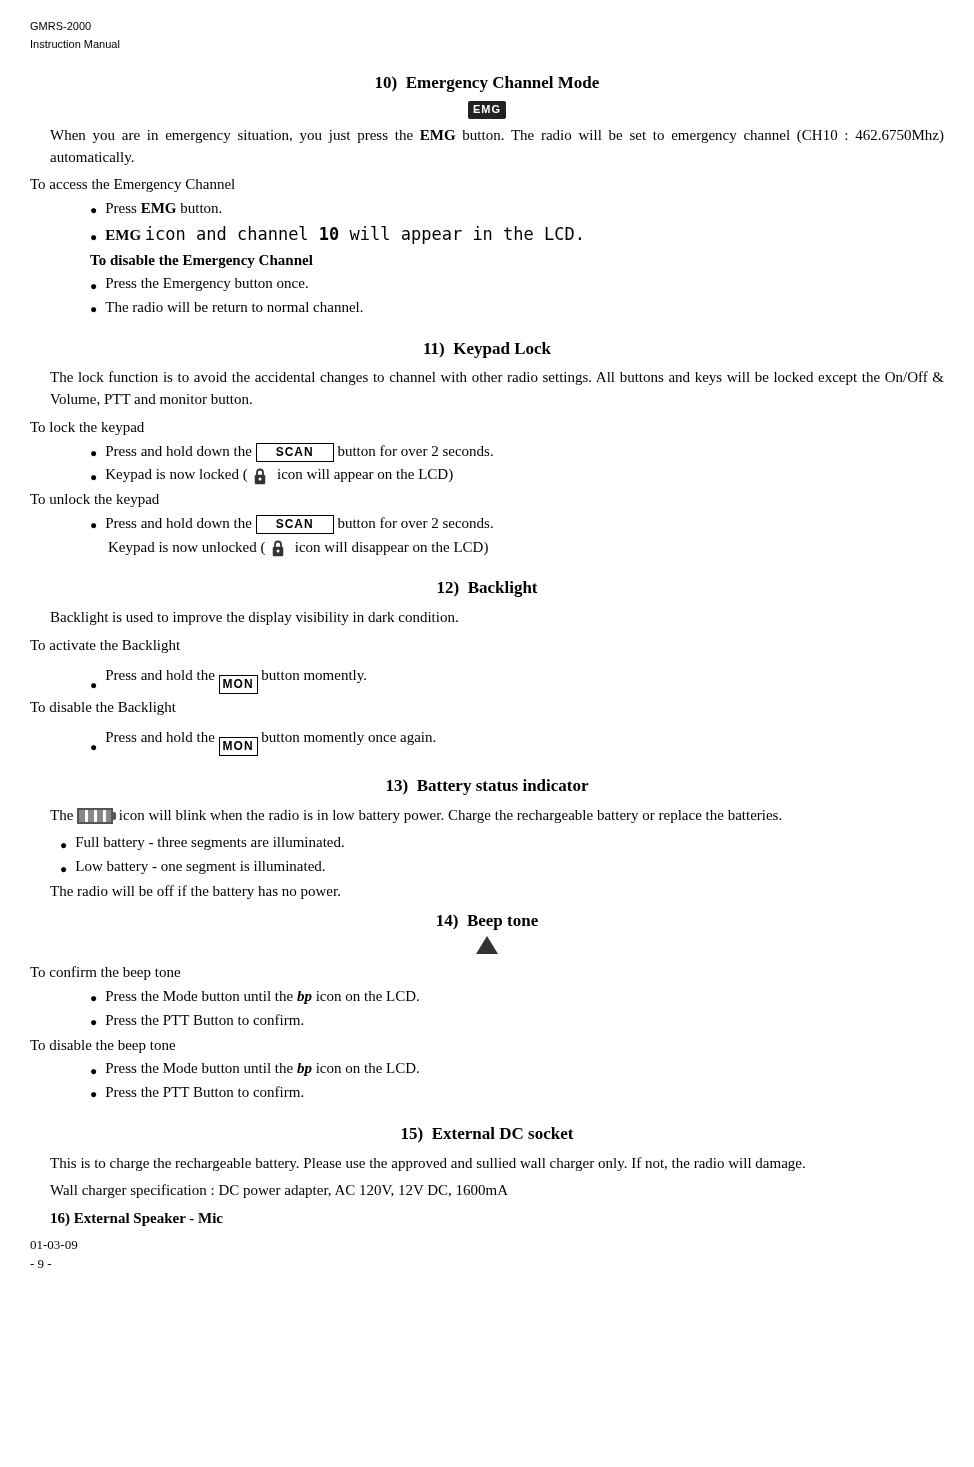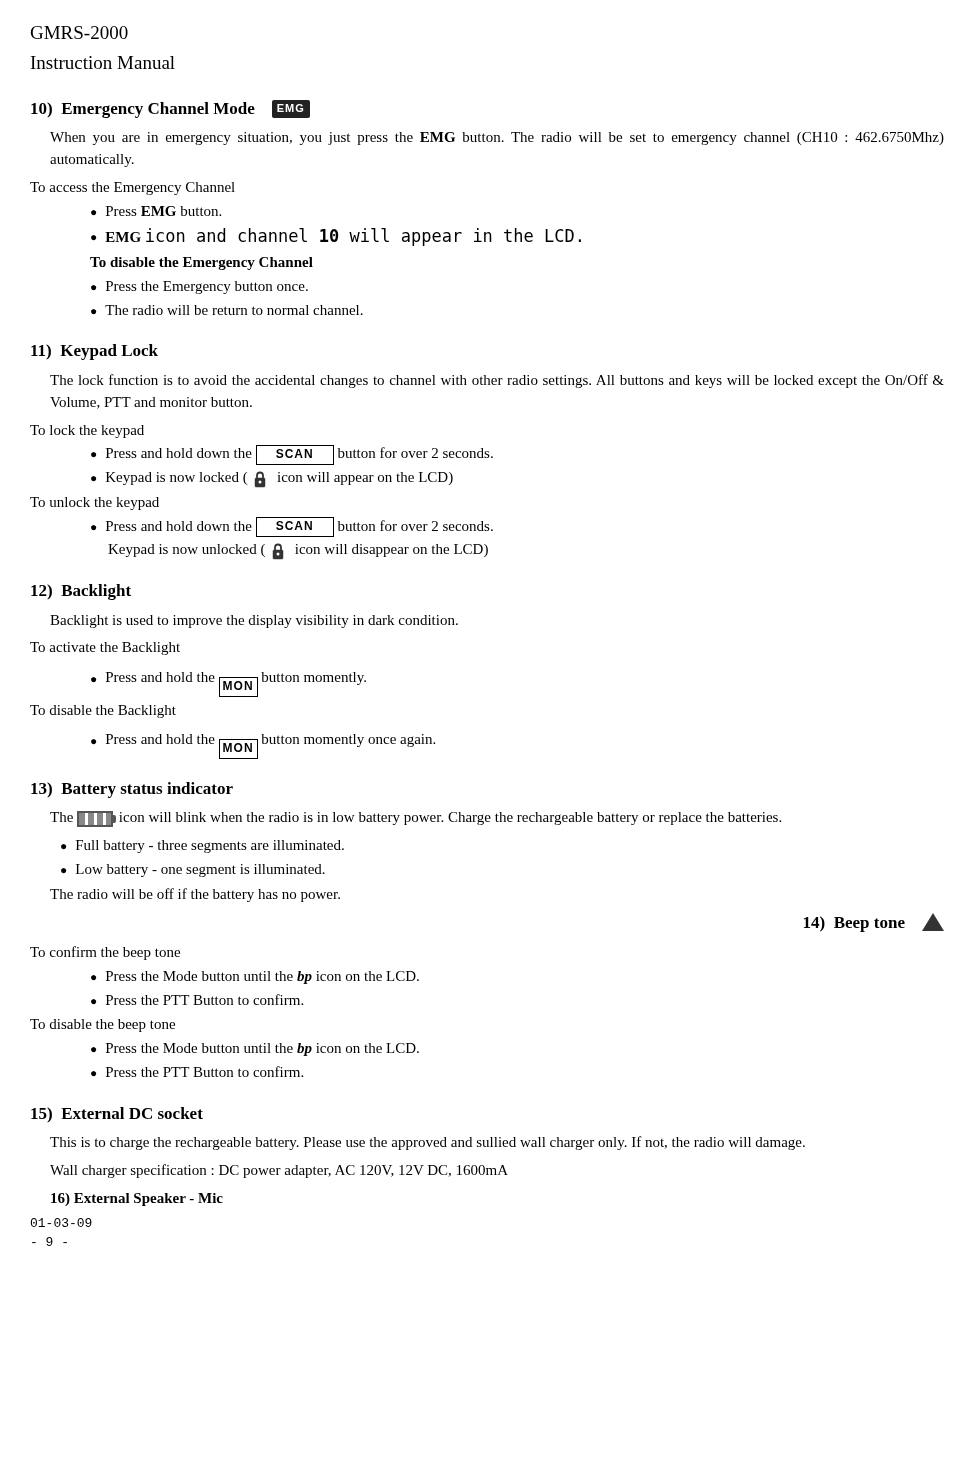--- a/index.html
+++ b/index.html
@@ -11,33 +11,34 @@
       background: #fff;
       font-family: serif;
       font-size: 15px;
       color: #000;
       width: 974px;
       min-height: 1467px;
       padding: 18px 30px 18px 30px;
       line-height: 1.45;
     }
     .doc-header {
-      font-family: Liberation Serif, serif;
-      font-size: 19px;
+      font-family: Liberation Sans, sans-serif;
+      font-size: 11px;
       margin-bottom: 10px;
       line-height: 1.6;
     }
     h2 {
       font-size: 17px;
       font-weight: bold;
       margin-top: 18px;
       margin-bottom: 6px;
       display: flex;
       align-items: center;
-      gap: 17px;
+      gap: 5px;
+      flex-direction: column;
     }
     .emg-badge {
       display: inline-block;
       background: #222;
       color: #fff;
       font-family: sans-serif;
       font-size: 11px;
       font-weight: bold;
       padding: 1px 5px;
       letter-spacing: 1px;
@@ -87,21 +88,21 @@
     .indent2 {
       margin-left: 60px;
     }
     ul.bullets {
       list-style: none;
       margin: 0;
       padding: 0;
     }
     ul.bullets li {
       display: flex;
-      align-items: center;
+      align-items: flex-end;
       margin-bottom: 2px;
     }
     ul.bullets li::before {
       content: '●';
       font-size: 12px;
       margin-right: 8px;
       margin-top: 2px;
       flex-shrink: 0;
     }
     .scan-label {
@@ -139,21 +140,21 @@
     }
     .mono-inline {
       font-family: monospace;
       font-size: 17px;
     }
     .bp-text {
       font-weight: bold;
       font-style: italic;
     }
     .footer-mono {
-      font-family: Liberation Mono, monospace;
+      font-family: Liberation Serif, serif;
       font-size: 13px;
     }
     .sub-heading {
       font-weight: normal;
       margin-top: 3px;
       margin-bottom: 2px;
     }
     .sub-heading2 {
       font-weight: bold;
       margin-left: 60px;

